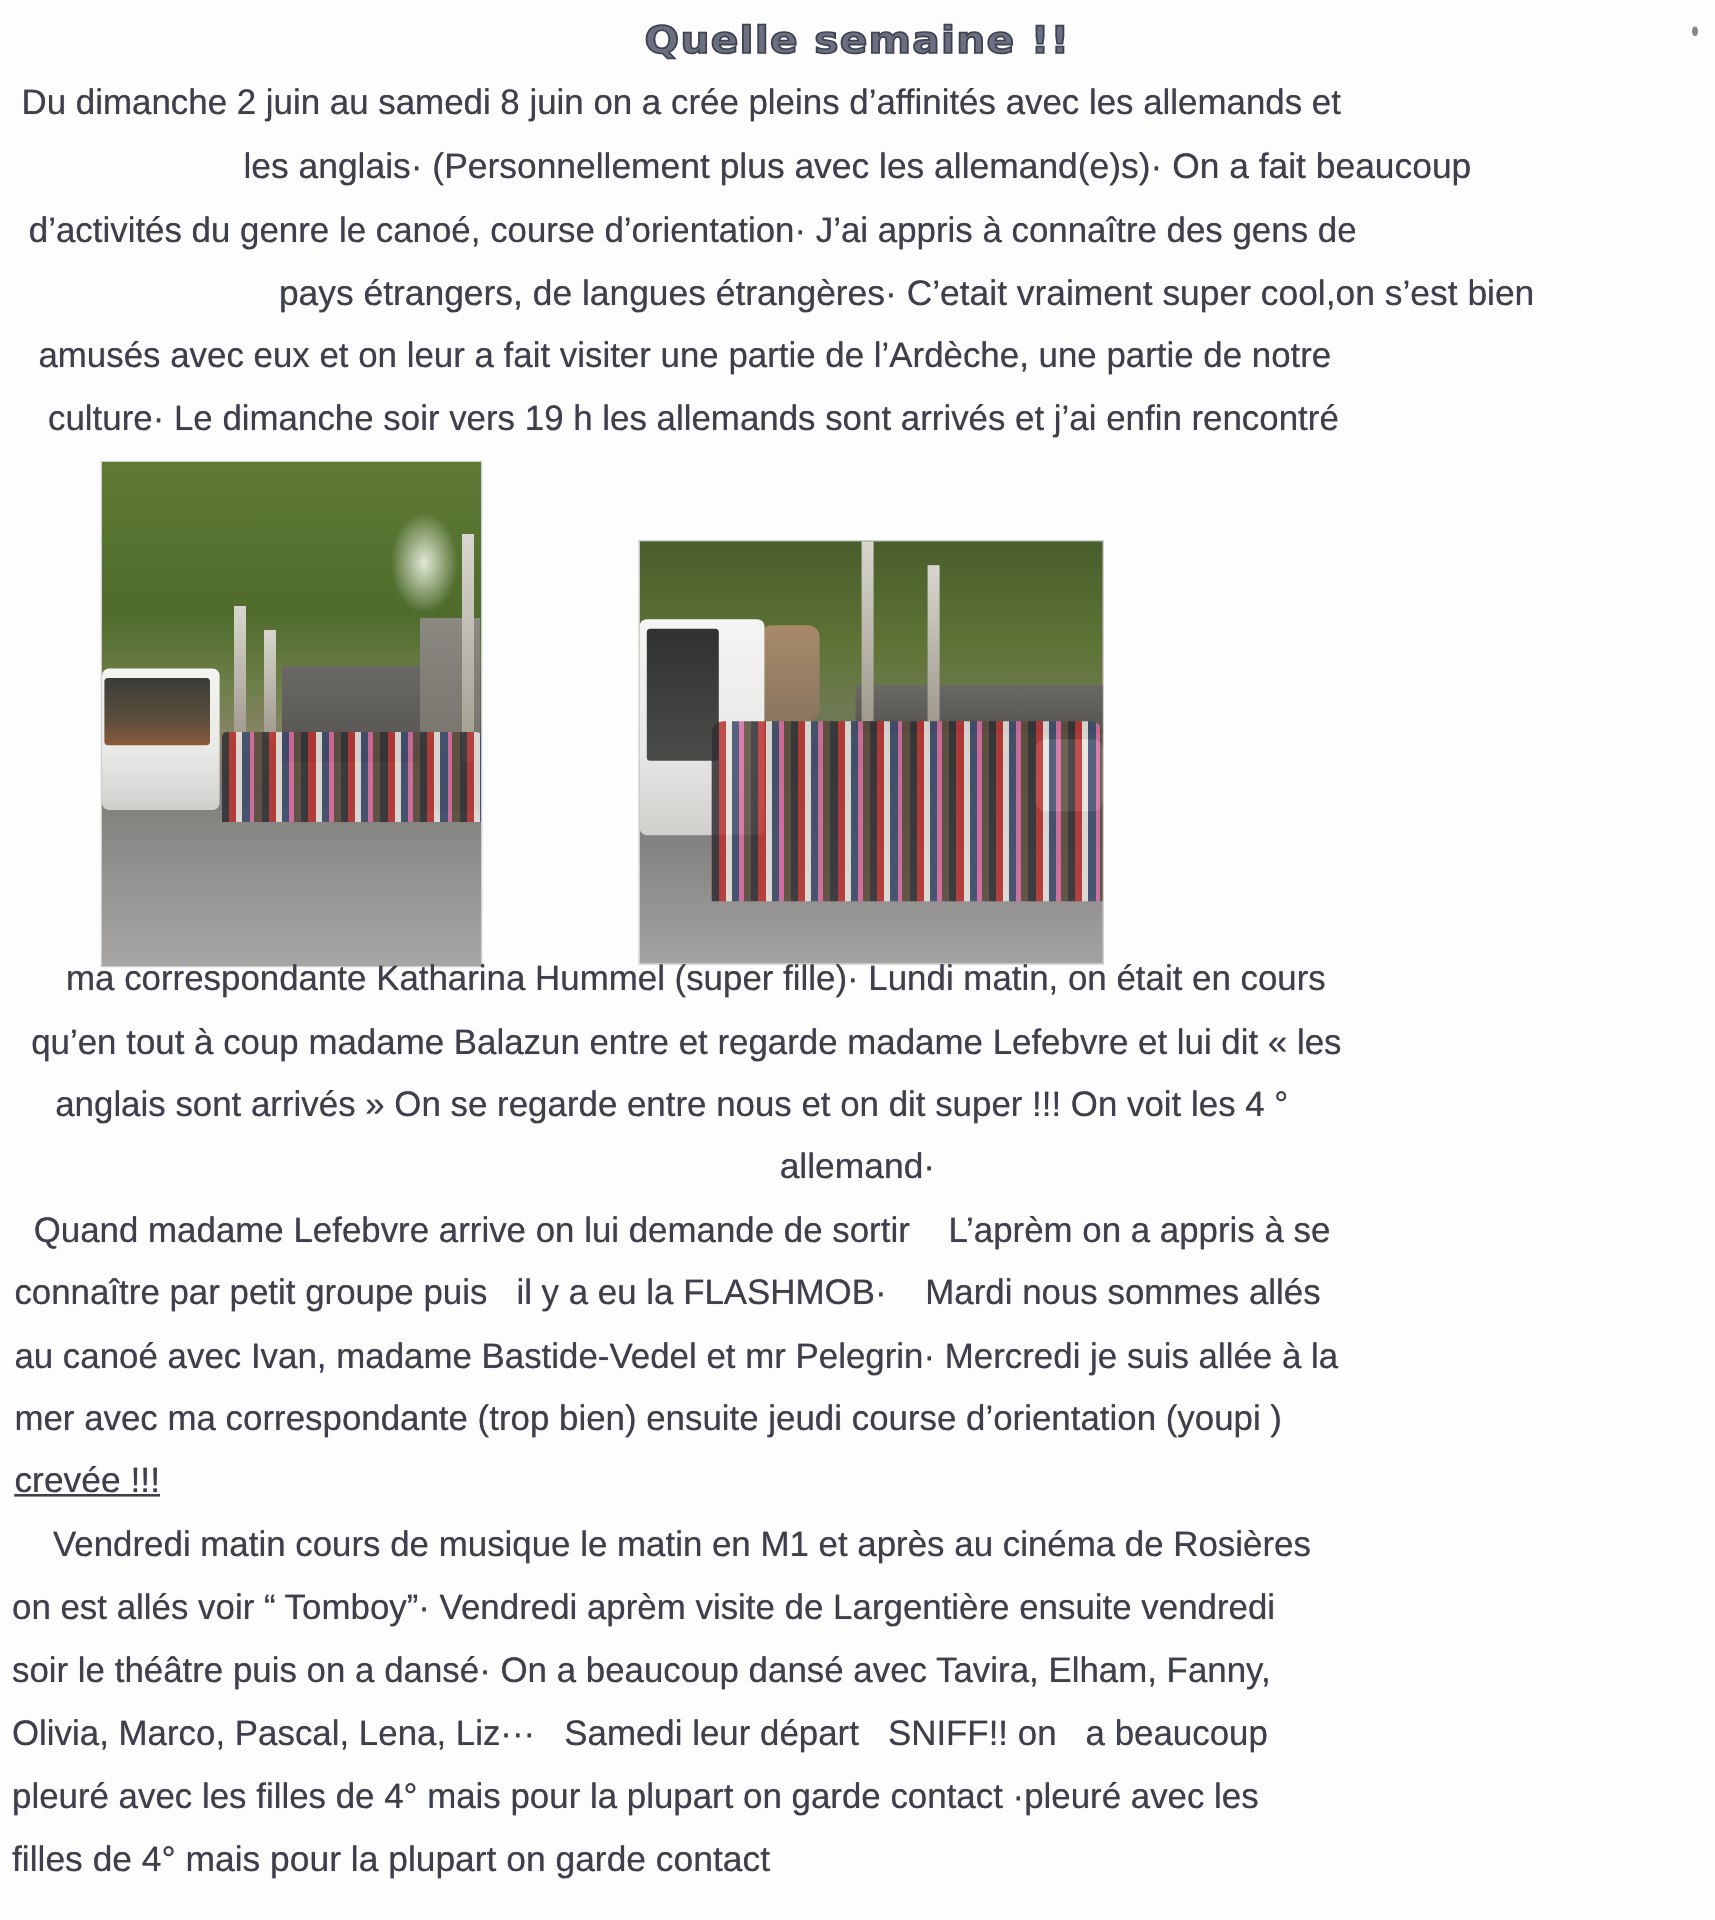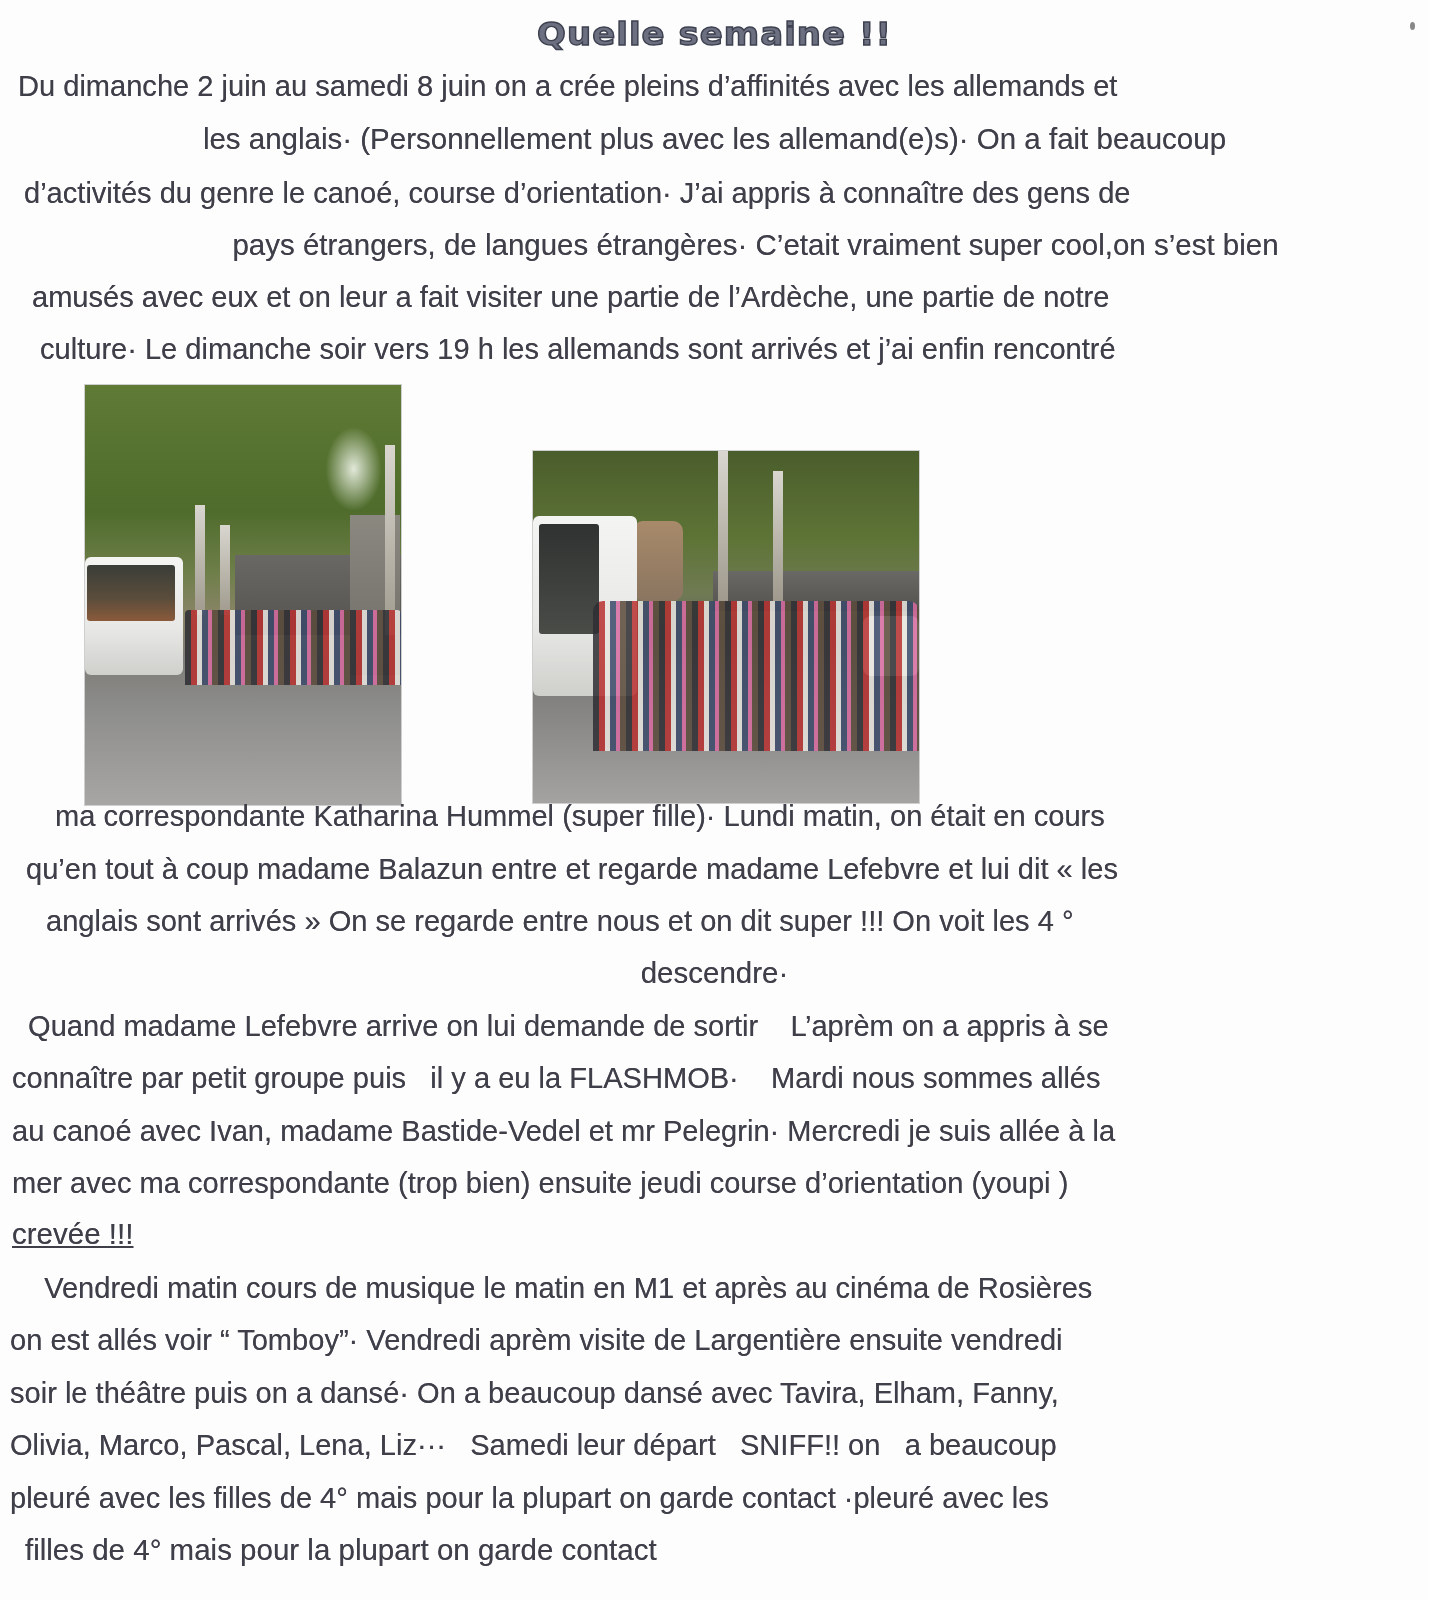--- a/index.html
+++ b/index.html
@@ -130,34 +130,34 @@
       <div class="bus-window" style="left:6px; top:8px; width:60px; height:110px; background:linear-gradient(180deg,#2f3230,#4a4c48);"></div>
     </div>
     <div style="position:absolute; left:330px; top:165px; width:56px; height:60px; background:#e9e9e6; border-radius:8px;"></div>
     <div class="crowd" style="left:60px; top:150px; width:326px; height:150px; border-radius:10px 10px 0 0;"></div>
   </div>
 
   <div>
     <div class="line" style="left:55px; top:798px; transform:scaleX(0.985);">ma correspondante Katharina Hummel (super fille)· Lundi matin, on était en cours</div>
     <div class="line" style="left:26px; top:851px; transform:scaleX(0.985);">qu’en tout à coup madame Balazun entre et regarde madame Lefebvre et lui dit « les</div>
     <div class="line" style="left:46px; top:903px; transform:scaleX(0.985);">anglais sont arrivés » On se regarde entre nous et on dit super !!! On voit les 4 °</div>
-    <div class="line center" style="top:955px;">descendre·</div>
+    <div class="line center" style="top:955px;">allemand·</div>
   </div>
 
   <div>
     <div class="line" style="left:20px; top:1008px; transform:scaleX(0.985);"> Quand madame Lefebvre arrive on lui demande de sortir    L’aprèm on a appris à se</div>
     <div class="line" style="left:12px; top:1060px; transform:scaleX(0.985);">connaître par petit groupe puis   il y a eu la FLASHMOB·    Mardi nous sommes allés</div>
     <div class="line" style="left:12px; top:1113px; transform:scaleX(0.985);">au canoé avec Ivan, madame Bastide-Vedel et mr Pelegrin· Mercredi je suis allée à la</div>
     <div class="line" style="left:12px; top:1165px; transform:scaleX(0.985);">mer avec ma correspondante (trop bien) ensuite jeudi course d’orientation (youpi )</div>
     <div class="line" style="left:12px; top:1216px;text-decoration:underline;">crevée !!!</div>
   </div>
 
   <div>
     <div class="line" style="left:28px; top:1270px; transform:scaleX(0.985);">  Vendredi matin cours de musique le matin en M1 et après au cinéma de Rosières</div>
     <div class="line" style="left:10px; top:1322px; transform:scaleX(0.985);">on est allés voir “ Tomboy”· Vendredi aprèm visite de Largentière ensuite vendredi</div>
     <div class="line" style="left:10px; top:1375px; transform:scaleX(0.985);">soir le théâtre puis on a dansé· On a beaucoup dansé avec Tavira, Elham, Fanny,</div>
     <div class="line" style="left:10px; top:1427px; transform:scaleX(0.985);">Olivia, Marco, Pascal, Lena, Liz···   Samedi leur départ   SNIFF!! on   a beaucoup</div>
     <div class="line" style="left:10px; top:1480px; transform:scaleX(0.985);">pleuré avec les filles de 4° mais pour la plupart on garde contact ·pleuré avec les</div>
-    <div class="line" style="left:10px; top:1532px;margin-left:15px;">filles de 4° mais pour la plupart on garde contact</div>
+    <div class="line" style="left:10px; top:1532px;">filles de 4° mais pour la plupart on garde contact</div>
   </div>
 
   <div class="speck" style="left:1410px; top:22px;"></div>
 </div>
 
 </body></html>

